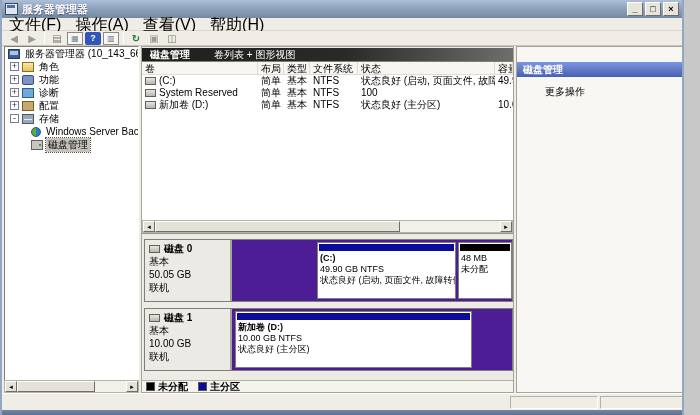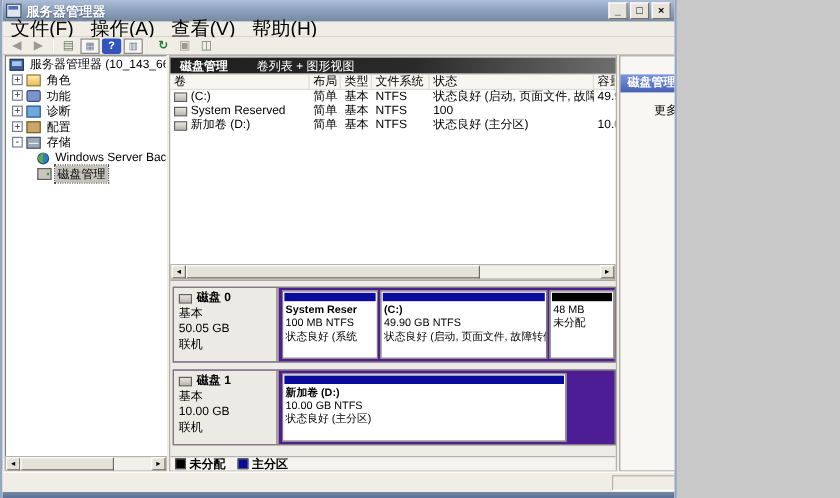--- a/index.html
+++ b/index.html
@@ -1,17 +1,17 @@
 <!DOCTYPE html>
 <html><head>
 <meta charset="utf-8">
 <style>
   html,body{margin:0;padding:0;background:#c8c8c8;}
   *{box-sizing:border-box;font-family:"Liberation Sans","DejaVu Sans",sans-serif;}
-  .window{position:relative;width:564px;height:415px;background:#EFEDE5;overflow:hidden;
+  .window{position:relative;width:684px;height:415px;background:#EFEDE5;overflow:hidden;
     border-left:2px solid #93A7C4;border-right:2px solid #93A7C4;}
   
   .titlebar{position:absolute;left:0;top:0;width:100%;height:18px;
     background:linear-gradient(to bottom,#ADBED8 0%,#8FA4C0 45%,#74889F 100%);
     display:flex;align-items:center;padding:0 3px;color:#fff;font-size:11px;font-weight:bold;
     text-shadow:0 1px 1px #44506a;}
   .app-icon{width:13px;height:12px;margin-right:4px;position:relative;background:#dfe6ef;
     border:1px solid #3a4a66;}
   .app-icon::after{content:"";position:absolute;left:1px;top:1px;width:8px;height:3px;background:#4d6fae;}
   .win-btns{margin-left:auto;display:flex;gap:2px;}
@@ -250,28 +250,20 @@
       <div class="disk-row" style="top:5px">
         <div class="disk-label">
           <div class="d-name">
               <span class="mini-disk"></span>
               <span>磁盘 0</span>
             </div>
           <div>基本</div>
           <div>50.05 GB</div>
           <div>联机</div>
         </div>
-        <div class="part" style="left:90px;width:80px">
-          <div class="part-bar" style="background-color: rgb(10, 10, 155);"></div>
-          <div class="part-body">
-            <div class="part-title">System Reser</div>
-            <div>100 MB NTFS</div>
-            <div>状态良好 (系统</div>
-          </div>
-        </div>
         <div class="part" style="left:172px;width:139px">
           <div class="part-bar" style="background-color: rgb(10, 10, 155);"></div>
           <div class="part-body">
             <div class="part-title">(C:)</div>
             <div>49.90 GB NTFS</div>
             <div>状态良好 (启动, 页面文件, 故障转储,</div>
           </div>
         </div>
         <div class="part" style="left:313px;width:54px">
           <div class="part-bar" style="background-color: rgb(0, 0, 0);"></div>

